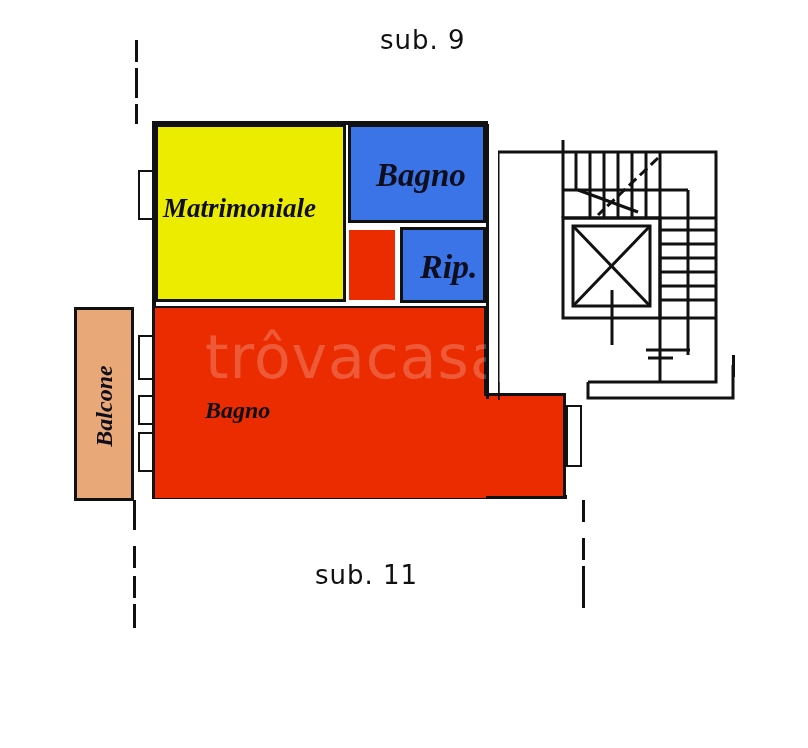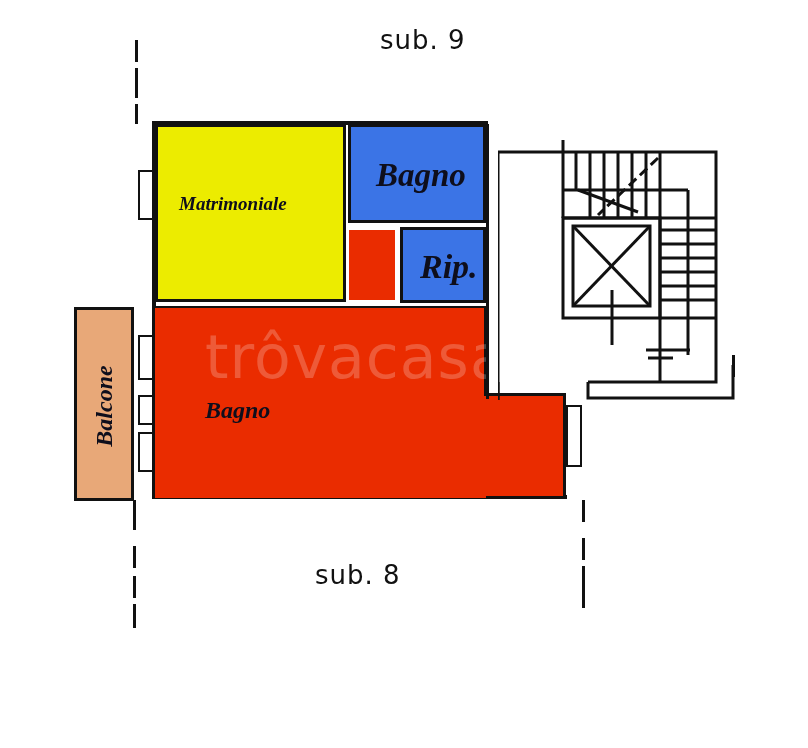--- a/index.html
+++ b/index.html
@@ -21,21 +21,21 @@
       letter-spacing: 1px; white-space: nowrap; pointer-events: none;
     }
     .win { position: absolute; box-sizing: border-box; border: 2px solid #111; background: #fff; }
   </style>
 </head>
 <body>
 
 <div class="abs" style="left:0;top:0;width:808px;height:748px;">
 
   <div class="hand" style="left:380px;top:25px;">sub. 9</div>
-  <div class="hand" style="left:315px;top:560px;">sub. 8</div>
+  <div class="hand" style="left:315px;top:560px;">sub. 11</div>
 
   <div class="dash" style="left:135px;top:40px;height:22px;"></div>
   <div class="dash" style="left:135px;top:68px;height:30px;"></div>
   <div class="dash" style="left:135px;top:104px;height:20px;"></div>
   <div class="dash" style="left:133px;top:500px;height:30px;"></div>
   <div class="dash" style="left:133px;top:546px;height:22px;"></div>
   <div class="dash" style="left:133px;top:576px;height:22px;"></div>
   <div class="dash" style="left:133px;top:604px;height:24px;"></div>
 
   <div class="dash" style="left:582px;top:500px;height:22px;"></div>
@@ -47,21 +47,21 @@
   <div class="line" style="left:152px;top:121px;width:4px;height:377px;"></div>
   <div class="line" style="left:152px;top:495px;width:415px;height:4px;"></div>
 
   <div class="win" style="left:138px;top:170px;width:16px;height:50px;"></div>
   <div class="win" style="left:138px;top:335px;width:16px;height:45px;"></div>
   <div class="win" style="left:138px;top:395px;width:16px;height:30px;"></div>
   <div class="win" style="left:138px;top:432px;width:16px;height:40px;"></div>
   <div class="win" style="left:566px;top:405px;width:16px;height:62px;"></div>
 
   <div class="room" style="left:155px;top:124px;width:191px;height:178px;background:#ecec00;border-color:#111;"></div>
-  <div class="label" style="left:179px;top:193px;font-size:19px;">Matrimoniale</div>
+  <div class="label" style="left:163px;top:193px;font-size:27px;">Matrimoniale</div>
 
   <div class="room" style="left:348px;top:124px;width:138px;height:99px;background:#3b74e6;"></div>
   <div class="label" style="left:376px;top:157px;font-size:33px;">Bagno</div>
 
   <div class="room" style="left:347px;top:228px;width:50px;height:74px;background:#ea2c00;border-color:#fff;border-width:2px;"></div>
 
   <div class="room" style="left:400px;top:227px;width:86px;height:76px;background:#3b74e6;"></div>
   <div class="label" style="left:420px;top:248px;font-size:34px;">Rip.</div>
 
   <div class="abs" style="left:155px;top:306px;width:411px;height:190px;">

